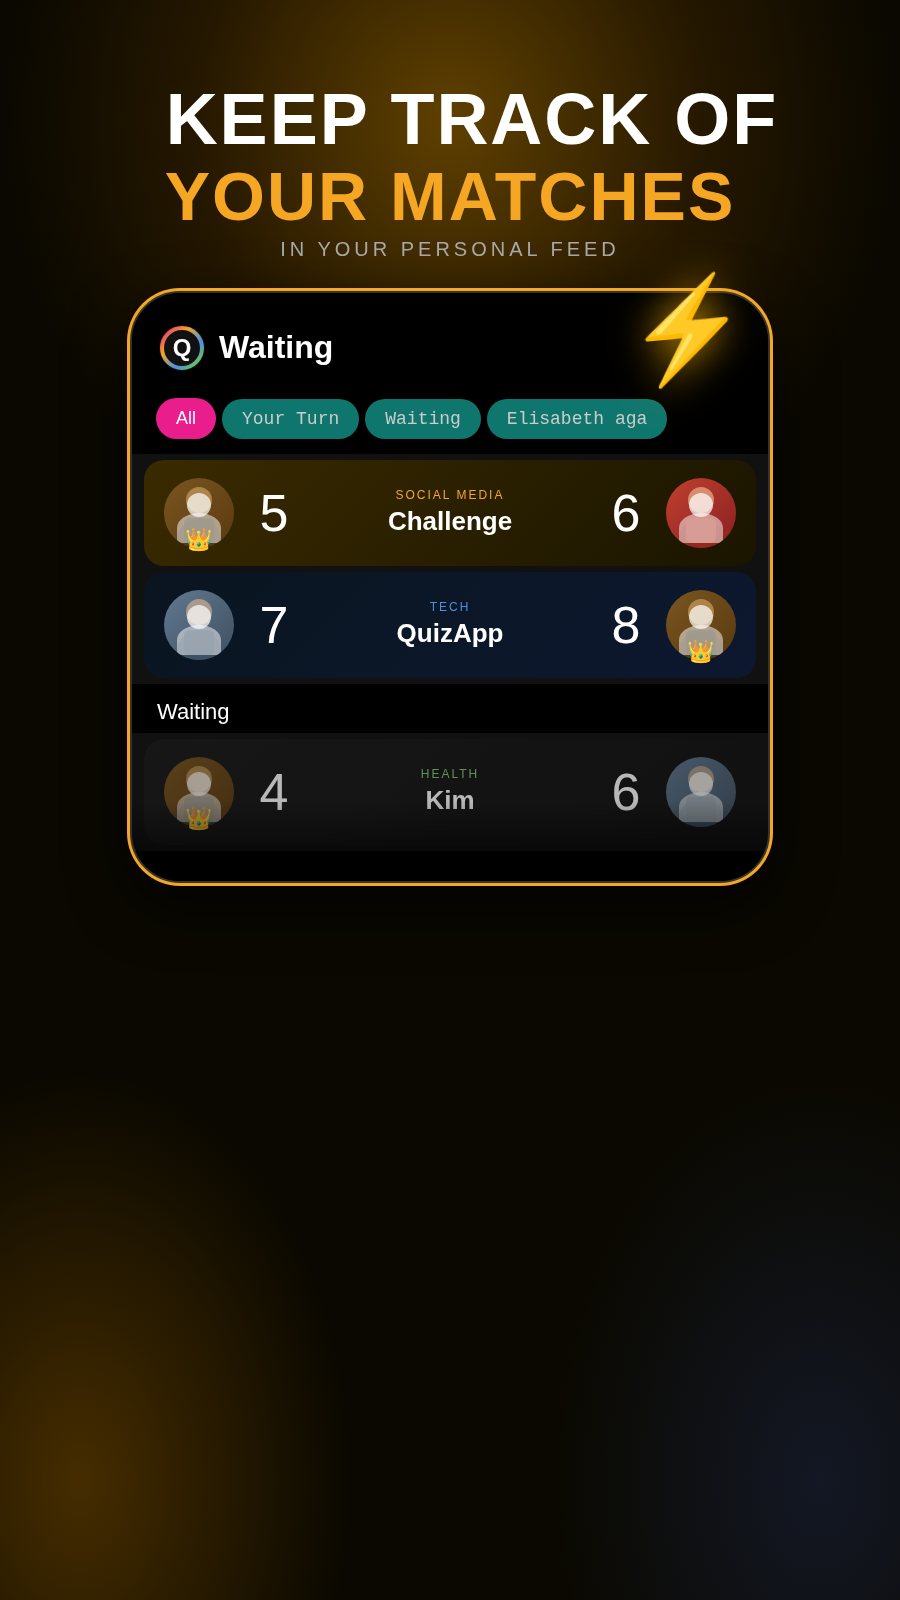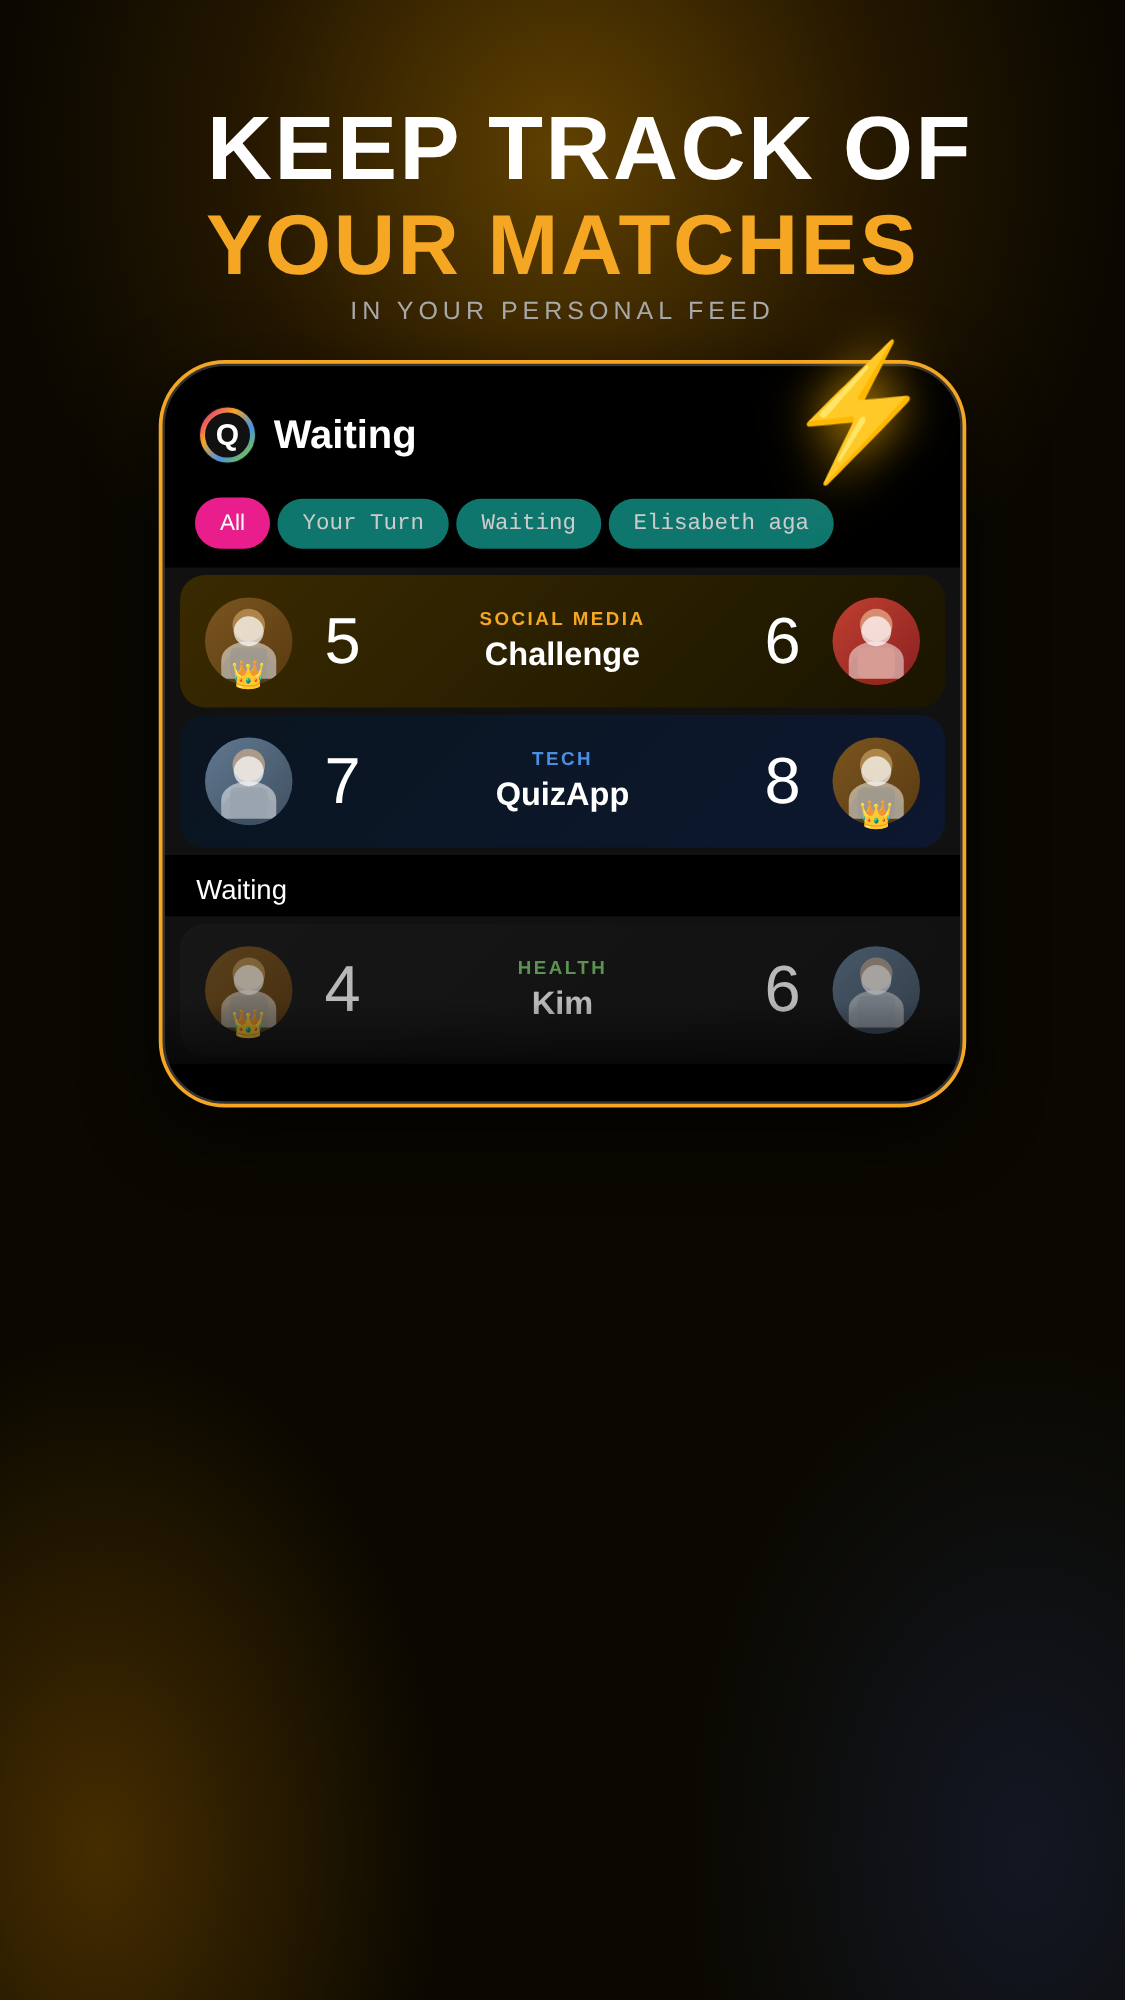--- a/index.html
+++ b/index.html
@@ -205,22 +205,22 @@
       text-align: center;
       flex-shrink: 0;
     }
 
     .match-info {
       flex: 1;
       text-align: center;
     }
 
     .match-category {
-      font-size: 15px;
-      font-weight: 700;
+      font-size: 12px;
+      font-weight: 400;
       letter-spacing: 2px;
       text-transform: uppercase;
     }
 
     .match-category.orange { color: #f5a623; }
     .match-category.blue { color: #4a90e2; }
     .match-category.green { color: #7ecb6e; }
 
     .match-opponent {
       font-size: 26px;

